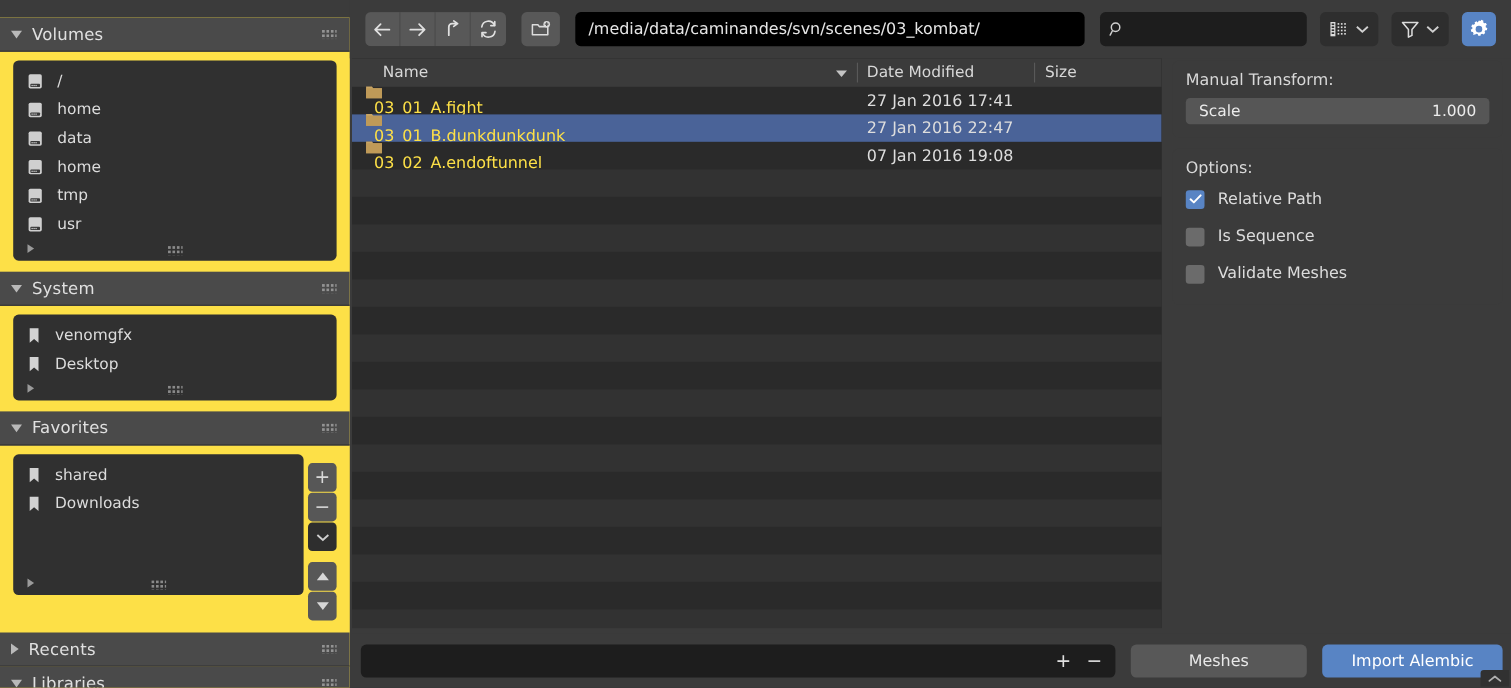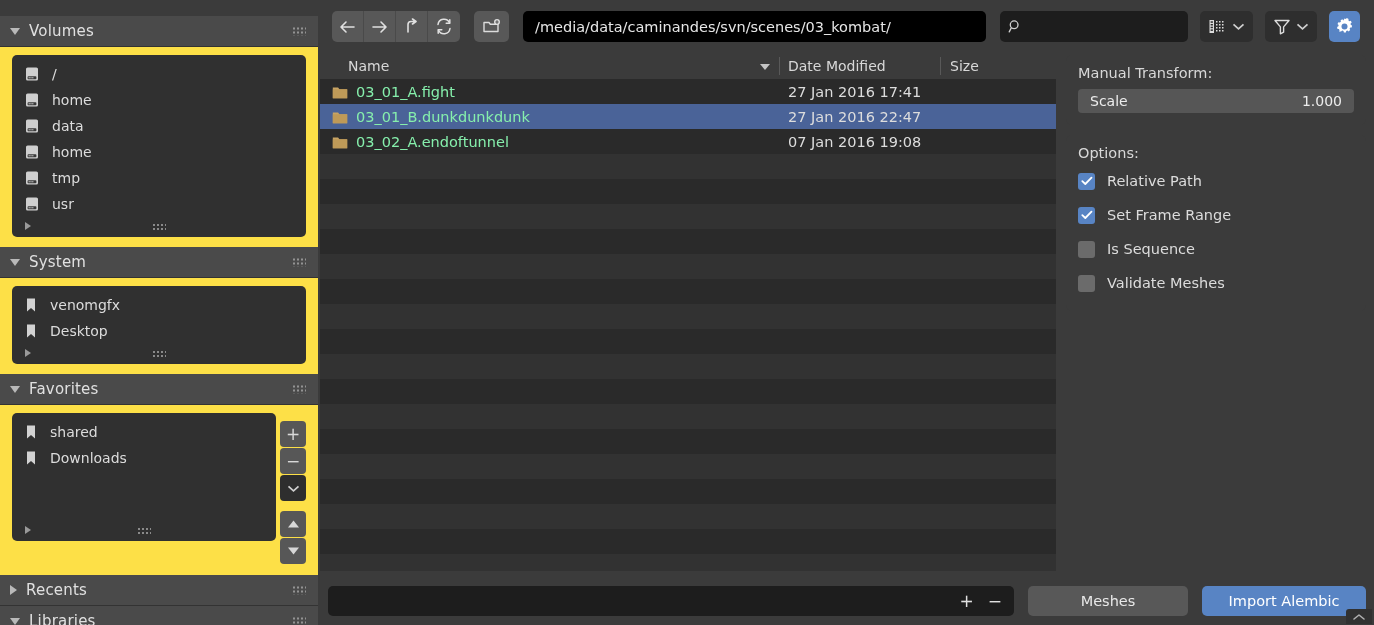--- a/index.html
+++ b/index.html
@@ -158,21 +158,21 @@
     border-top:6px solid #c4c4c4; top: 11px; }
   .hdr-date { position: absolute; left: 468px; }
   .hdr-size { position: absolute; left: 630px; }
   .frow {
     height: 25px; display: flex; align-items: center;
     font-size: 14.5px; position: relative;
   }
   .frow.odd  { background: #2a2a2a; }
   .frow.even { background: #323232; }
   .frow.sel  { background: #4a6398; }
-  .fname { position: absolute; left: 12px; display: flex; align-items: flex-end; color: #86efac; }
+  .fname { position: absolute; left: 12px; display: flex; align-items: flex-start; color: #fde047; flex-direction: column; }
   .fname .lbl { margin-left: 8px; }
   .fdate { position: absolute; left: 468px; color: #ddd; }
 
   
   #rightpanel {
     position: absolute; left: 1066px; top: 55px;
     width: 300px; height: 516px;
   }
   .rpanel {
     background: #3b3b3b; border-radius: 6px;
@@ -551,28 +551,20 @@
 
     <div class="optrow">
       <div class="cbox on">
         <svg width="12" height="10" viewBox="0 0 12 10">
             <path d="M1.3 5.2L4.3 8 10.5 1.6" stroke="#fff" stroke-width="1.8" fill="none" stroke-linecap="round" stroke-linejoin="round"></path>
           </svg>
       </div>
       <span class="optlbl">Relative Path</span>
     </div>
 
-    <div class="optrow">
-      <div class="cbox on">
-        <svg width="12" height="10" viewBox="0 0 12 10">
-            <path d="M1.3 5.2L4.3 8 10.5 1.6" stroke="#fff" stroke-width="1.8" fill="none" stroke-linecap="round" stroke-linejoin="round"></path>
-          </svg>
-      </div>
-      <span class="optlbl">Set Frame Range</span>
-    </div>
 
     <div class="optrow">
       <div class="cbox"></div>
       <span class="optlbl">Is Sequence</span>
     </div>
 
     <div class="optrow">
       <div class="cbox"></div>
       <span class="optlbl">Validate Meshes</span>
     </div>

